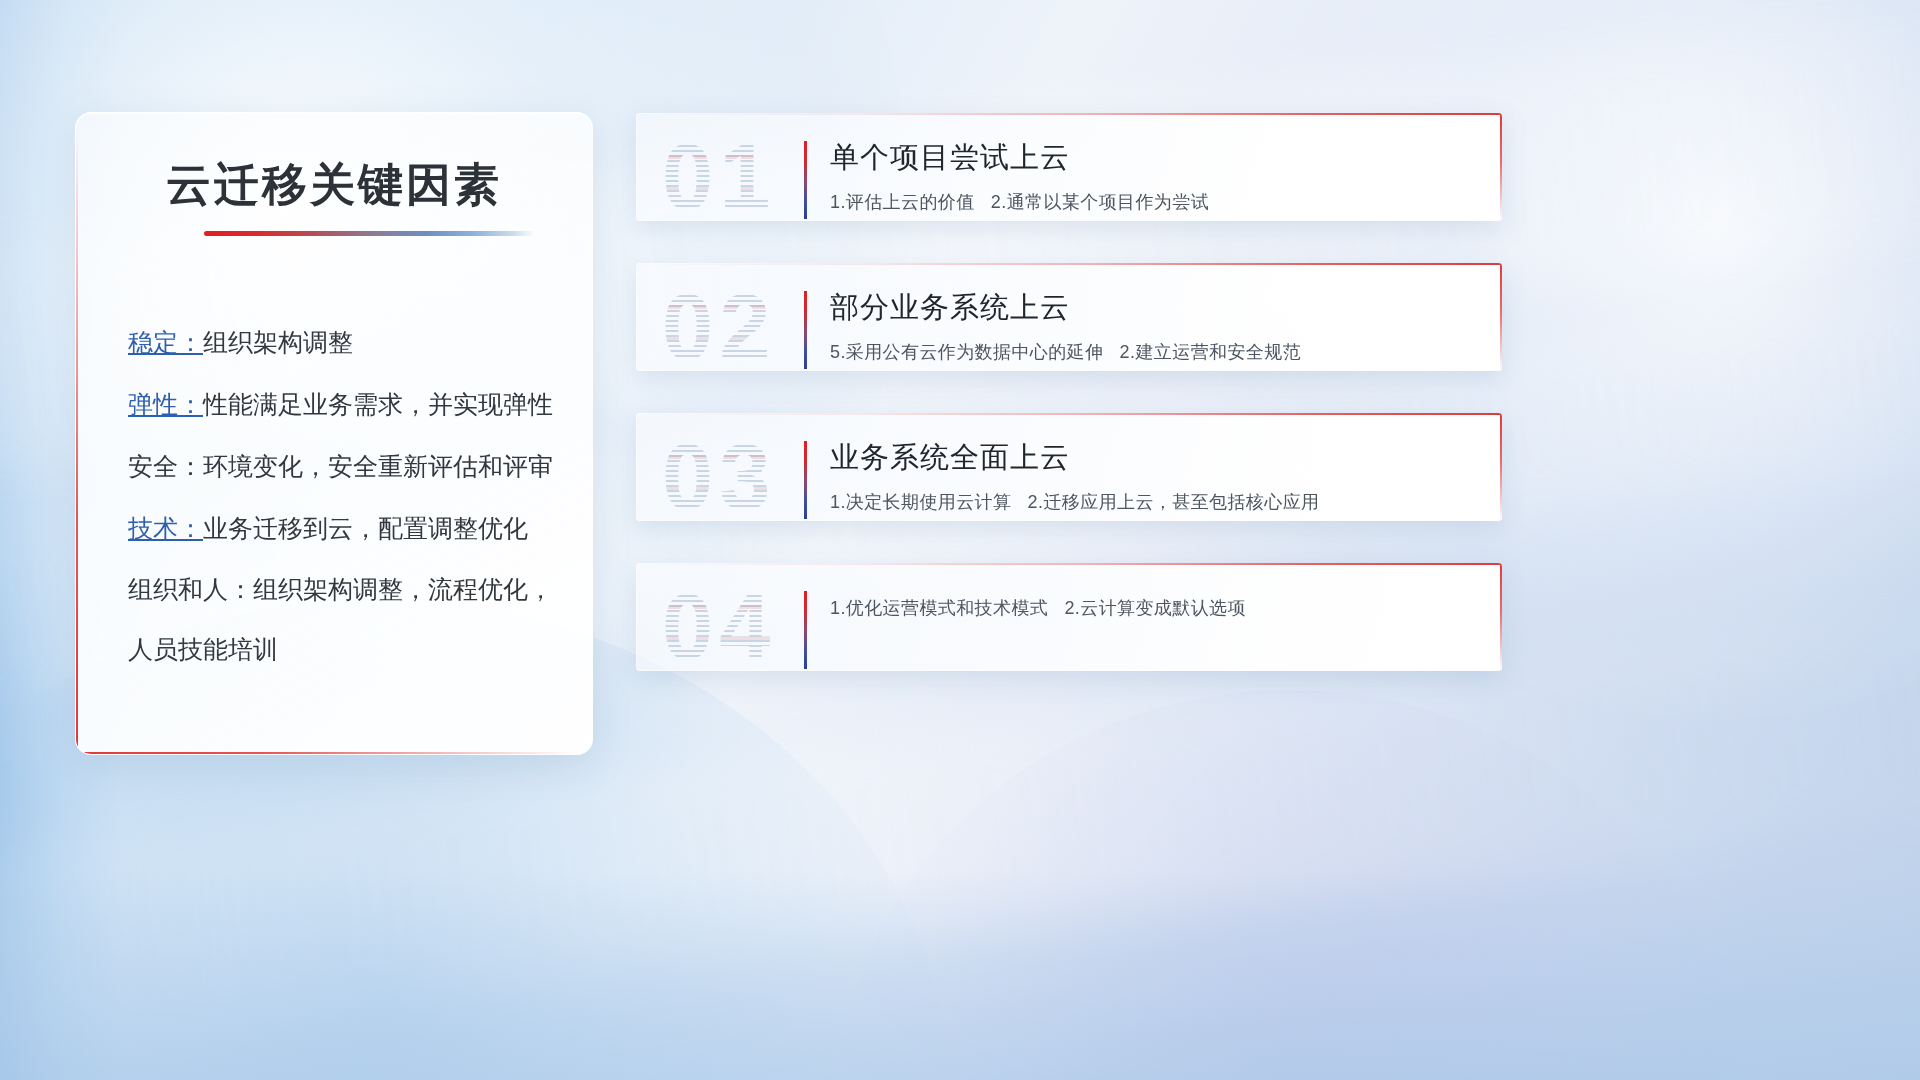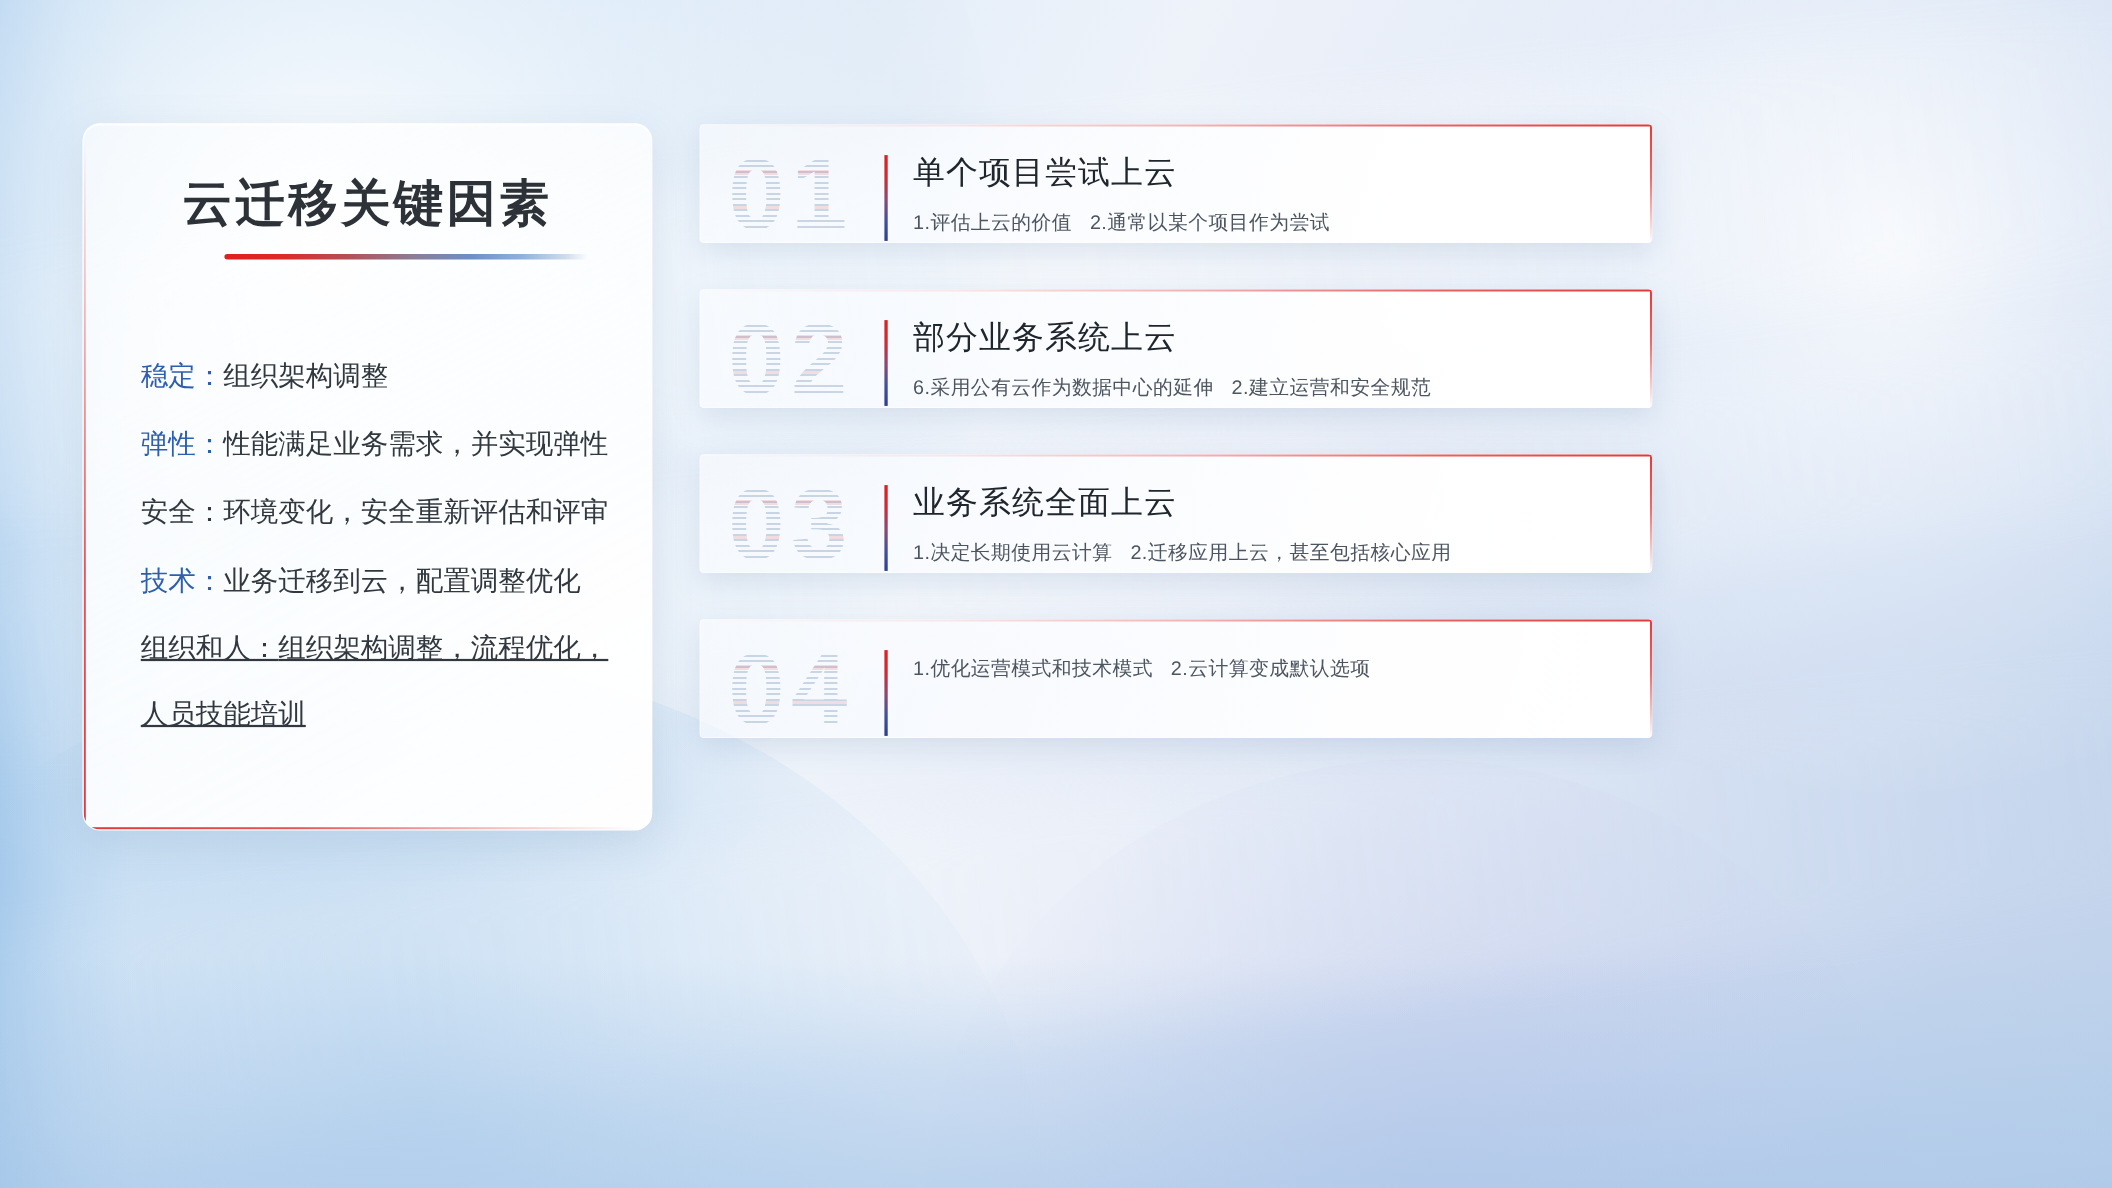--- a/index.html
+++ b/index.html
@@ -192,23 +192,23 @@
     right: 30px;
     top: 198px;
   }
   .panel-row {
     font-size: 25px;
     line-height: 62px;
     color: #32383f;
     white-space: nowrap;
   }
   .panel-row .key { font-weight: 400; }
-  .panel-row.blue .key { color: #2e5fae; }
+  .panel-row.blue .key { color: #2e5fae; text-decoration: underline; }
   .panel-row .val { color: #32383f; }
-  .panel-row.wrap { white-space: normal; line-height: 60px; text-decoration: underline; }
+  .panel-row.wrap { white-space: normal; line-height: 60px; }
 
   
   .cards {
     position: absolute;
     left: 636px;
     top: 113px;
     width: 866px;
   }
   .card {
     position: relative;
@@ -411,21 +411,21 @@
     </article>
 
     <article class="card">
       <div class="top-rule"></div>
       <div class="right-rule"></div>
       <div class="card-num">02</div>
       <div class="card-num-tint">02</div>
       <div class="card-divider"></div>
       <div class="card-body">
         <h2 class="card-title">部分业务系统上云</h2>
-        <p class="card-desc">6.采用公有云作为数据中心的延伸   2.建立运营和安全规范</p>
+        <p class="card-desc">5.采用公有云作为数据中心的延伸   2.建立运营和安全规范</p>
       </div>
     </article>
 
     <article class="card">
       <div class="top-rule"></div>
       <div class="right-rule"></div>
       <div class="card-num">03</div>
       <div class="card-num-tint">03</div>
       <div class="card-divider"></div>
       <div class="card-body">

